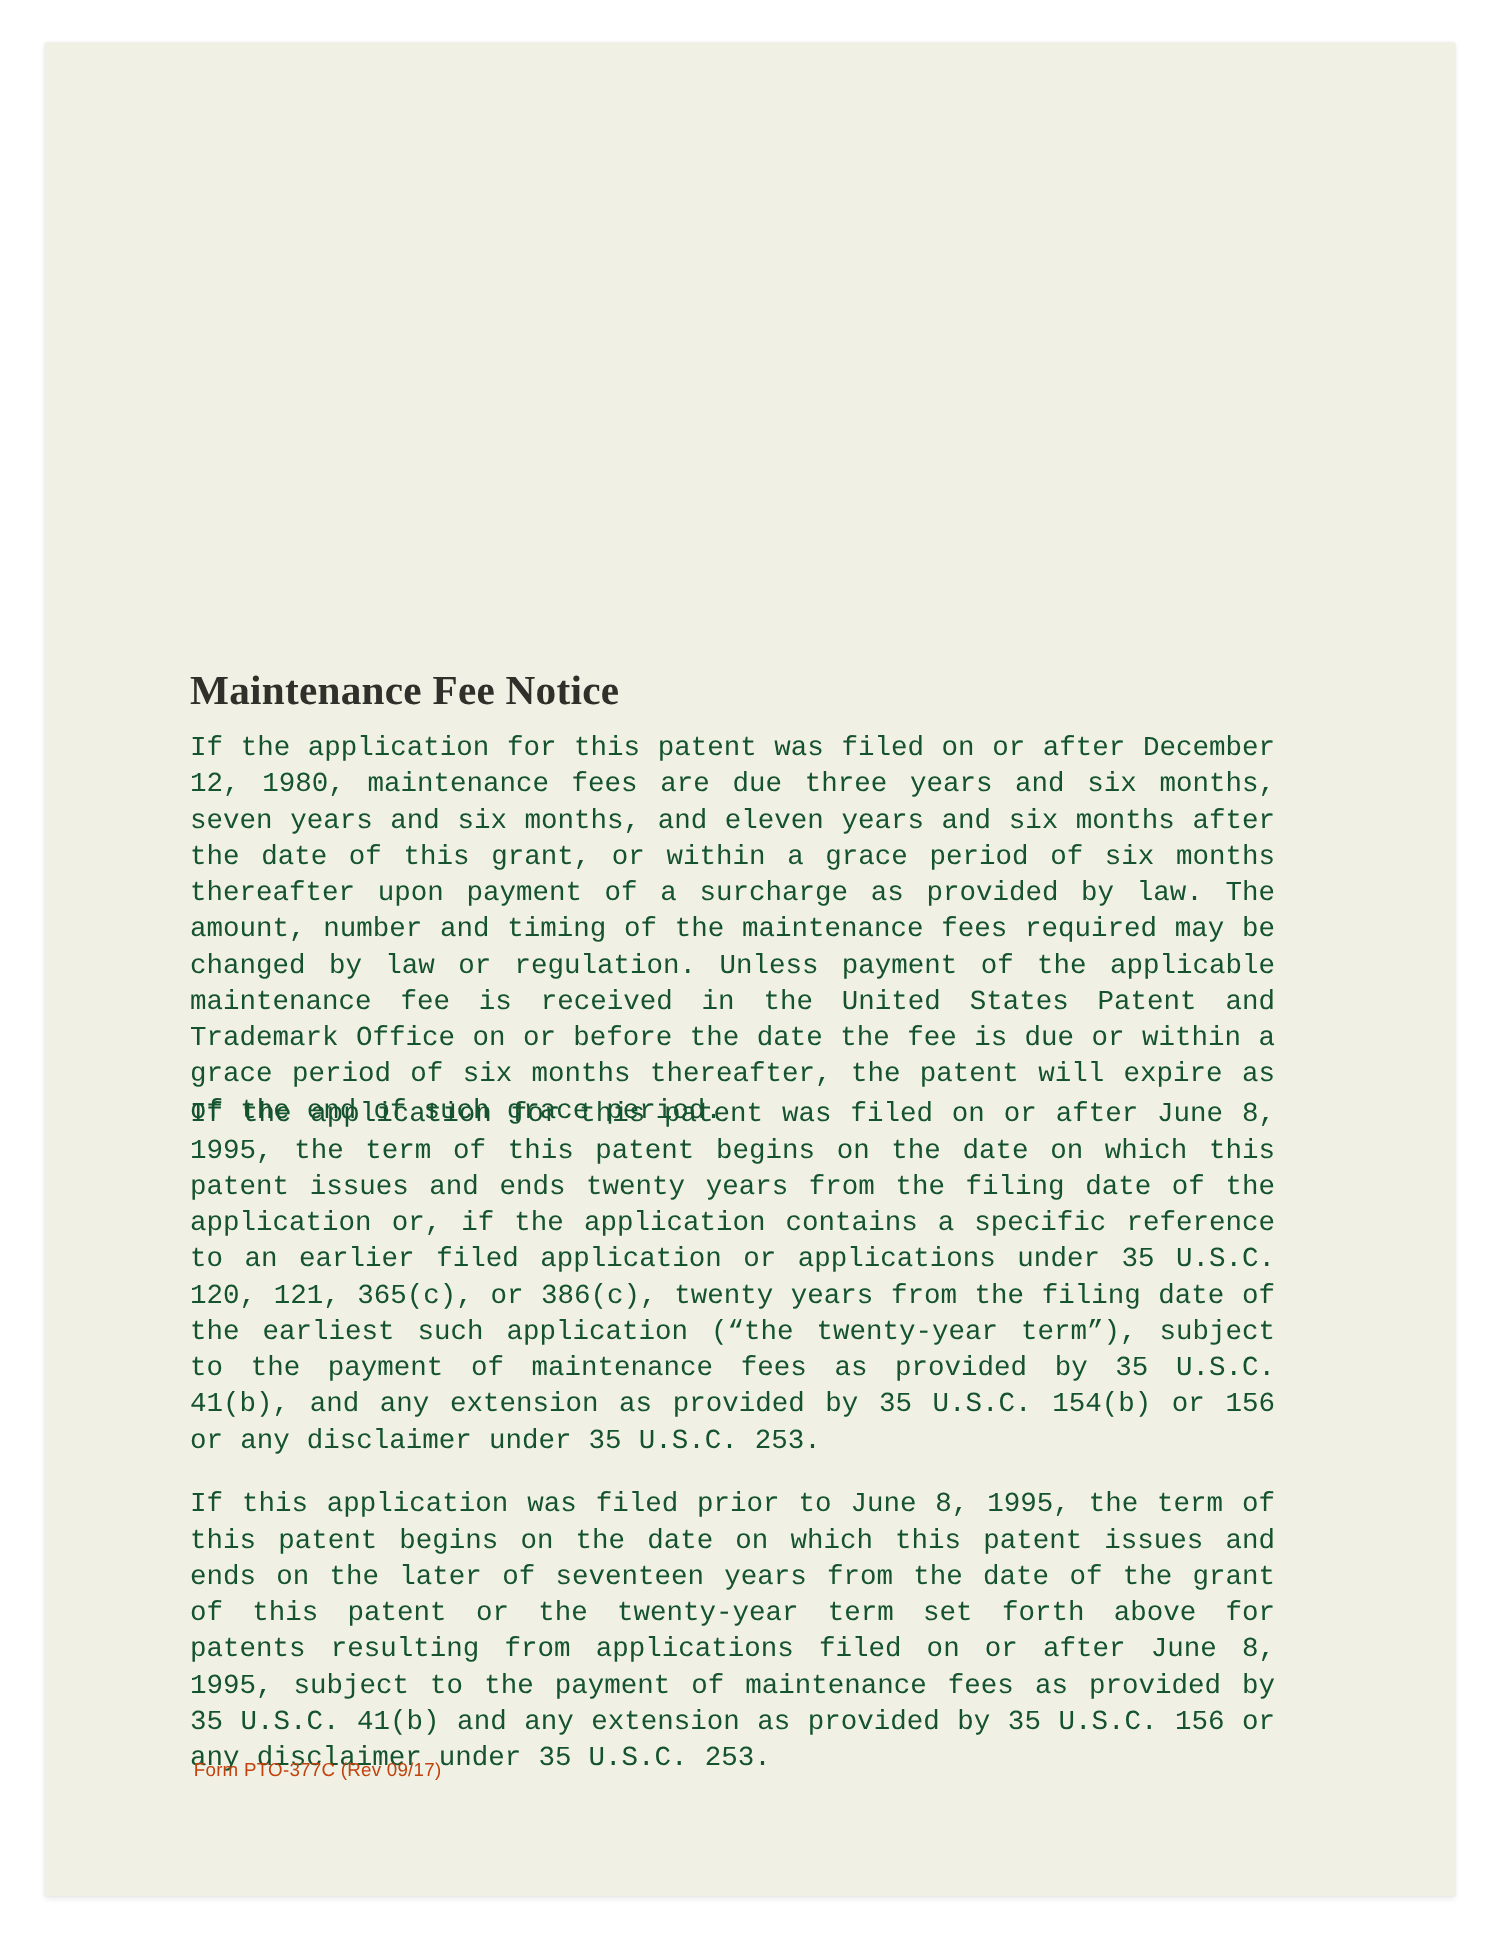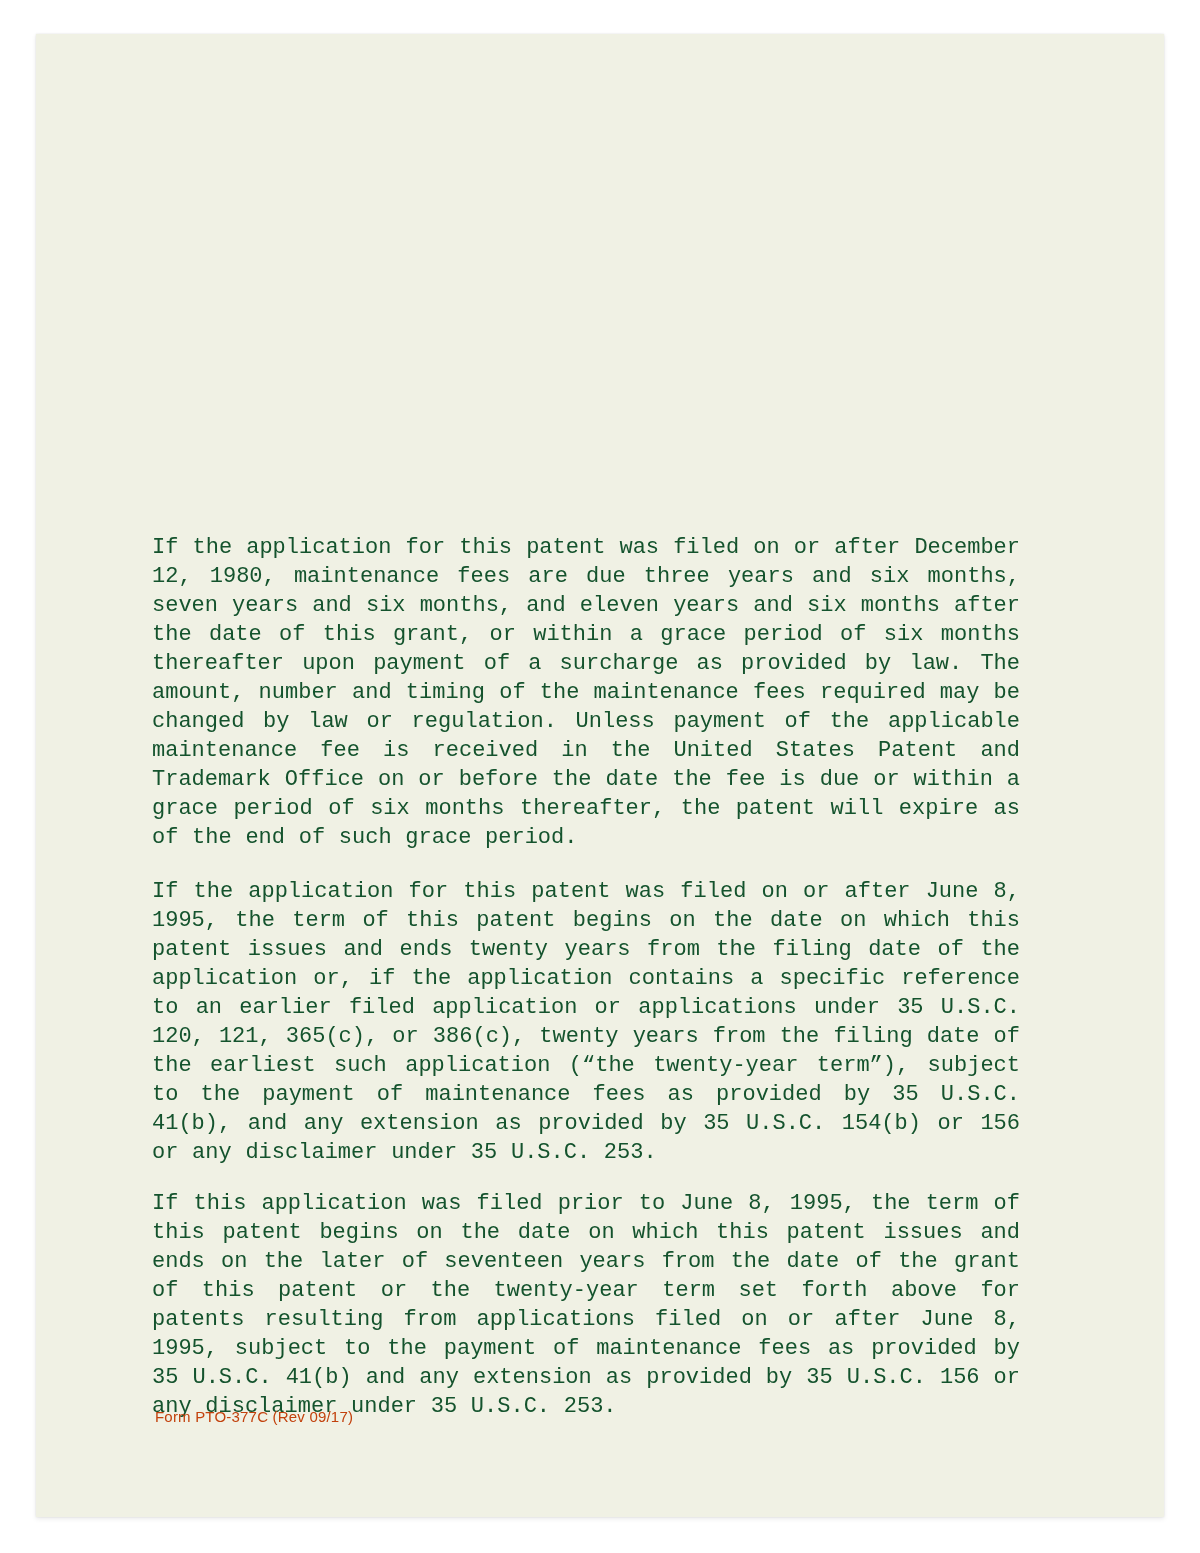--- a/index.html
+++ b/index.html
@@ -57,20 +57,21 @@
     color: #c2410c;
     letter-spacing: 0.2px;
   }
 </style>
 </head>
 <body>
 
 <div class="sheet">
 
   <section class="textblock sec-maintenance">
+    <h1 class="notice-heading">Maintenance Fee Notice</h1>
     <p class="body-para">If the application for this patent was filed on or after December 12, 1980, maintenance fees are due three years and six months, seven years and six months, and eleven years and six months after the date of this grant, or within a grace period of six months thereafter upon payment of a surcharge as provided by law. The amount, number and timing of the maintenance fees required may be changed by law or regulation. Unless payment of the applicable maintenance fee is received in the United States Patent and Trademark Office on or before the date the fee is due or within a grace period of six months thereafter, the patent will expire as of the end of such grace period.</p>
   </section>
 
   <section class="textblock sec-patent-term">
     <p class="body-para">If the application for this patent was filed on or after June 8, 1995, the term of this patent begins on the date on which this patent issues and ends twenty years from the filing date of the application or, if the application contains a specific reference to an earlier filed application or applications under 35 U.S.C. 120, 121, 365(c), or 386(c), twenty years from the filing date of the earliest such application (“the twenty-year term”), subject to the payment of maintenance fees as provided by 35 U.S.C. 41(b), and any extension as provided by 35 U.S.C. 154(b) or 156 or any disclaimer under 35 U.S.C. 253.</p>
     <p class="body-para">If this application was filed prior to June 8, 1995, the term of this patent begins on the date on which this patent issues and ends on the later of seventeen years from the date of the grant of this patent or the twenty-year term set forth above for patents resulting from applications filed on or after June 8, 1995, subject to the payment of maintenance fees as provided by 35 U.S.C. 41(b) and any extension as provided by 35 U.S.C. 156 or any disclaimer under 35 U.S.C. 253.</p>
   </section>
 
   <div class="form-footer">Form PTO-377C (Rev 09/17)</div>
 

